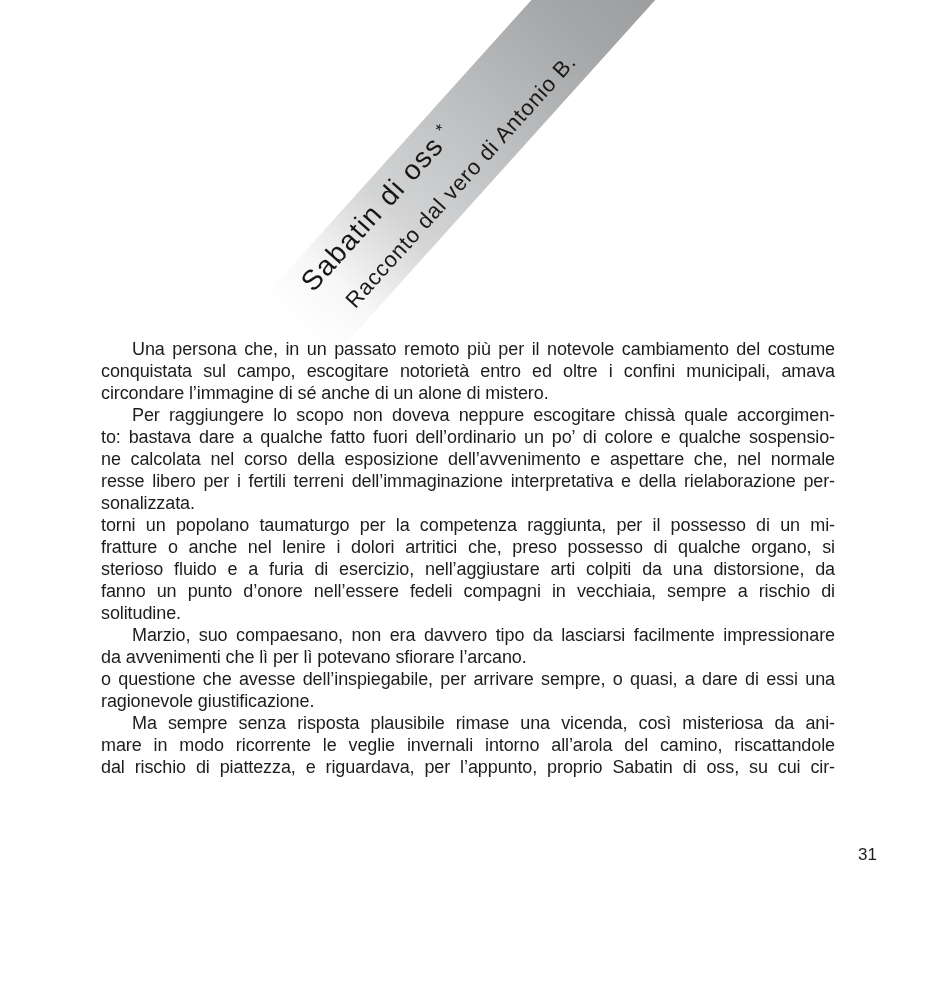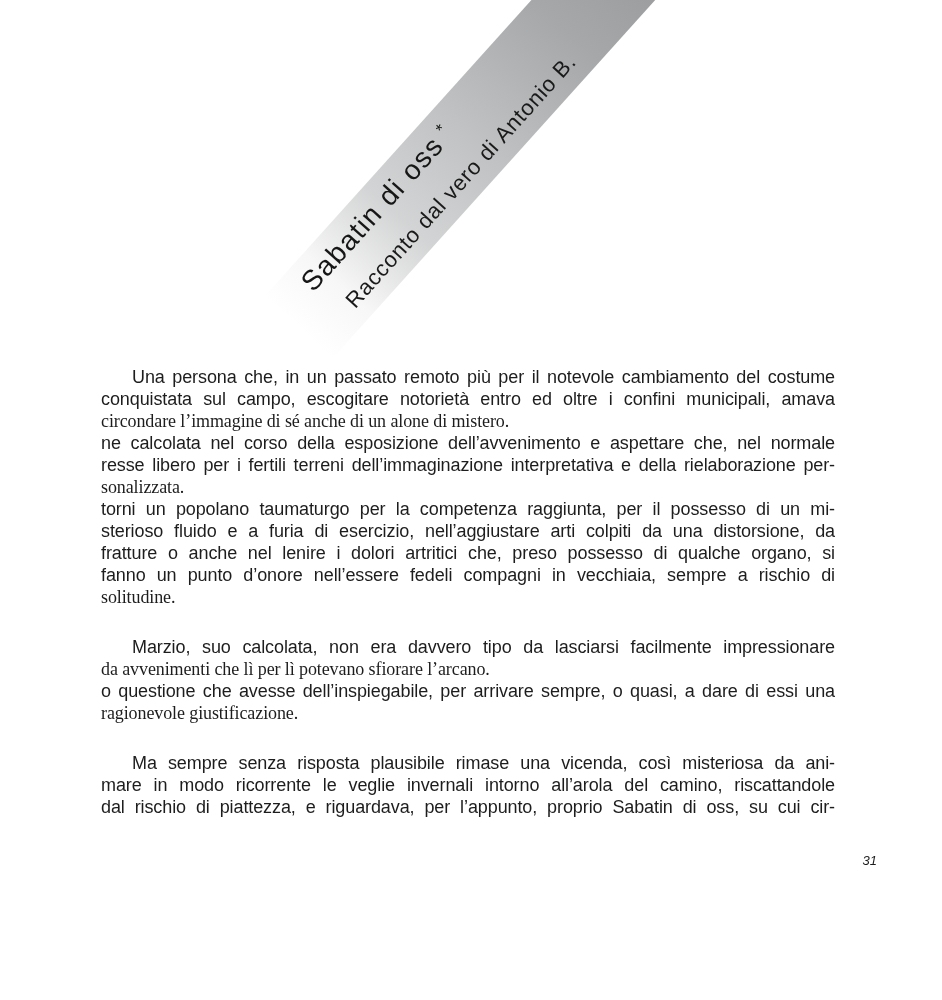--- a/index.html
+++ b/index.html
@@ -57,57 +57,57 @@
     width: 734px;
   }
   .line {
     font-size: 18px;
     line-height: 22px;
     text-align: justify;
     text-align-last: justify;
     letter-spacing: -0.1px;
     white-space: normal;
   }
-  .line.first { text-indent: 31px; margin-top: 28px; }
-  .line.end  { text-align-last: left; font-family: Liberation Serif, serif; }
+  .line.first { text-indent: 31px; }
+  .line.end  { text-align-last: left; }
 
   .page-number {
     position: absolute;
     top: 845px; right: 65px;
-    font-size: 13px;
-    font-style: italic;
+    font-size: 17px;
     color: #1d1d1d;
-    margin-top: 8px;
   }
 </style>
 </head>
 <body>
 
 <div class="page">
 
   <div class="ribbon">
     <div class="ribbon-title">
       <span>Sabatin di oss</span><sup>*</sup>
     </div>
     <div class="ribbon-subtitle">Racconto dal vero di Antonio B.</div>
   </div>
 
   <div class="body-text">
       <div class="line first">Una persona che, in un passato remoto più per il notevole cambiamento del costume</div>
       <div class="line">conquistata sul campo, escogitare notorietà entro ed oltre i confini municipali, amava</div>
       <div class="line end">circondare l’immagine di sé anche di un alone di mistero.</div>
+      <div class="line first">Per raggiungere lo scopo non doveva neppure escogitare chissà quale accorgimen-</div>
+      <div class="line">to: bastava dare a qualche fatto fuori dell’ordinario un po’ di colore e qualche sospensio-</div>
       <div class="line">ne calcolata nel corso della esposizione dell’avvenimento e aspettare che, nel normale</div>
       <div class="line">resse libero per i fertili terreni dell’immaginazione interpretativa e della rielaborazione per-</div>
       <div class="line end">sonalizzata.</div>
       <div class="line">torni un popolano taumaturgo per la competenza raggiunta, per il possesso di un mi-</div>
+      <div class="line">fratture o anche nel lenire i dolori artritici che, preso possesso di qualche organo, si</div>
       <div class="line">sterioso fluido e a furia di esercizio, nell’aggiustare arti colpiti da una distorsione, da</div>
-      <div class="line">fratture o anche nel lenire i dolori artritici che, preso possesso di qualche organo, si</div>
       <div class="line">fanno un punto d’onore nell’essere fedeli compagni in vecchiaia, sempre a rischio di</div>
       <div class="line end">solitudine.</div>
-      <div class="line first">Marzio, suo calcolata, non era davvero tipo da lasciarsi facilmente impressionare</div>
+      <div class="line first">Marzio, suo compaesano, non era davvero tipo da lasciarsi facilmente impressionare</div>
       <div class="line end">da avvenimenti che lì per lì potevano sfiorare l’arcano.</div>
       <div class="line">o questione che avesse dell’inspiegabile, per arrivare sempre, o quasi, a dare di essi una</div>
       <div class="line end">ragionevole giustificazione.</div>
       <div class="line first">Ma sempre senza risposta plausibile rimase una vicenda, così misteriosa da ani-</div>
       <div class="line">mare in modo ricorrente le veglie invernali intorno all’arola del camino, riscattandole</div>
       <div class="line">dal rischio di piattezza, e riguardava, per l’appunto, proprio Sabatin di oss, su cui cir-</div>
     </div>
 
   <div class="page-number">31</div>
 

